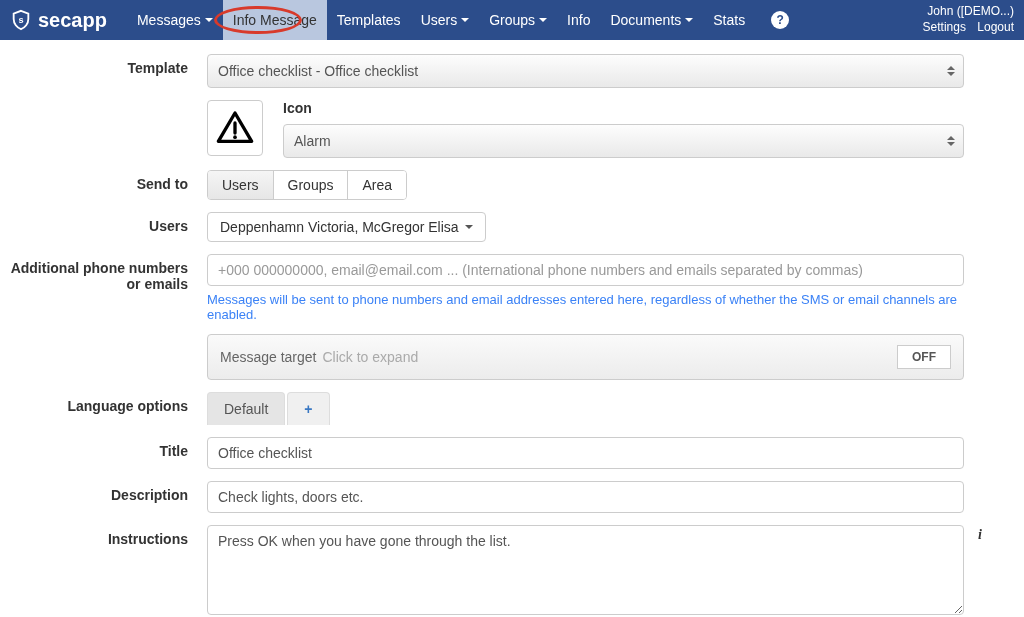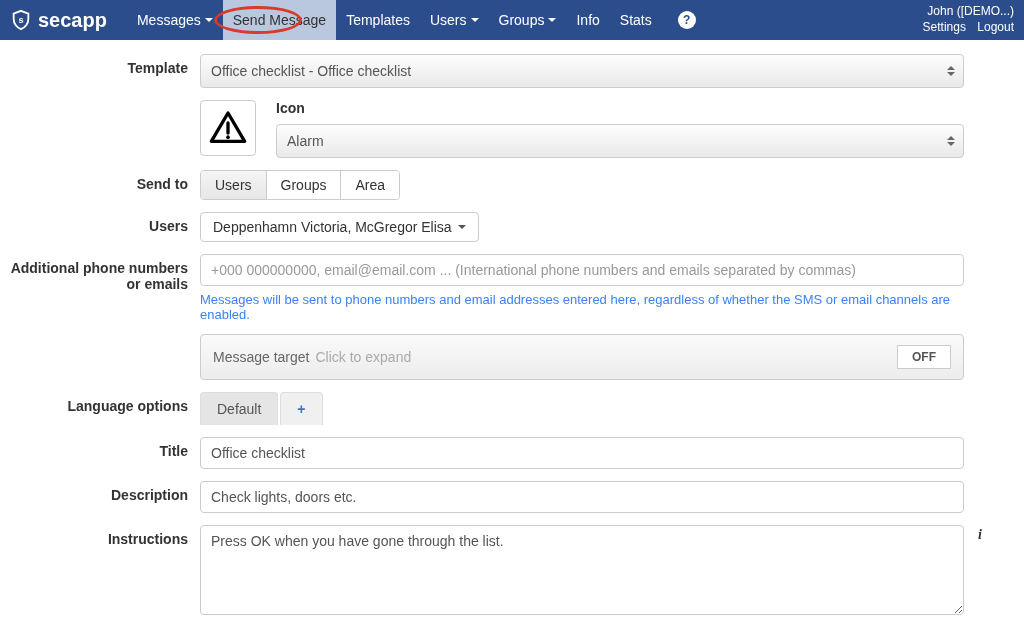--- a/index.html
+++ b/index.html
@@ -20,21 +20,21 @@
   .nav-right a { color:#fff; text-decoration:none; margin-left:8px; cursor:pointer; }
   .help-icon {
     width:18px; height:18px; border-radius:50%; background:#fff; color:#2c4d8b; font-weight:bold; font-size:12px;
     display:flex; align-items:center; justify-content:center; margin-left:6px;
   }
   .red-circle {
     position:absolute; border:3px solid #d83a2b; border-radius:50%/50%; width:88px; height:28px;
     left:214px; top:6px; pointer-events:none;
   }
   .form-area { padding:14px 60px 30px 0; }
-  .form-row { display:flex; align-items:flex-start; margin-bottom:12px; }
+  .form-row { display:flex; align-items:flex-start; margin-bottom:12px;gap:7px; }
   .form-label { width:200px; text-align:right; padding-right:12px; font-weight:bold; color:#333; padding-top:6px; font-size:14px; }
   .form-field { flex:1; position:relative; }
   .select-like {
     width:100%; height:34px; border:1px solid #ccc; border-radius:4px; padding:0 28px 0 10px;
     background:linear-gradient(#fdfdfd,#e9e9e9);
     display:flex; align-items:center; color:#555; cursor:pointer; position:relative;
   }
   .select-caret {
     position:absolute; right:8px; top:50%; transform:translateY(-50%);
     display:flex; flex-direction:column; gap:2px;
@@ -97,35 +97,39 @@
       <text x="12" y="15" text-anchor="middle" font-size="10" fill="#fff" font-weight="bold">s</text>
     </svg>
     <span>secapp</span>
   </div>
   <div class="nav-items">
     <div class="nav-item">
       <span>Messages</span>
       <span class="caret-down"></span>
     </div>
     <div class="nav-item active">
-      <span>Send Message</span>
+      <span>Info Message</span>
     </div>
     <div class="nav-item">
       <span>Templates</span>
     </div>
     <div class="nav-item">
       <span>Users</span>
       <span class="caret-down"></span>
     </div>
     <div class="nav-item">
       <span>Groups</span>
       <span class="caret-down"></span>
     </div>
     <div class="nav-item">
       <span>Info</span>
+    </div>
+    <div class="nav-item">
+      <span>Documents</span>
+      <span class="caret-down"></span>
     </div>
     <div class="nav-item">
       <span>Stats</span>
     </div>
     <div class="nav-item">
       <div class="help-icon">?</div>
     </div>
   </div>
   <div class="nav-right">
     <div>John  ([DEMO...)</div>

